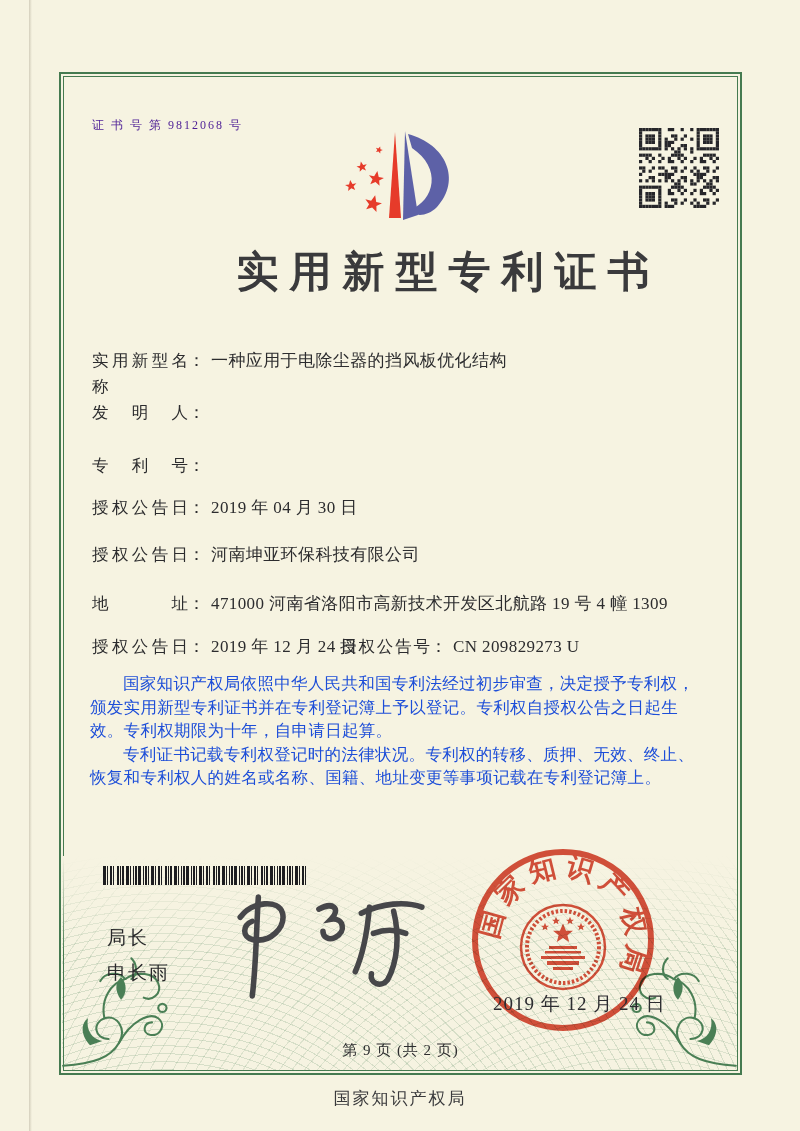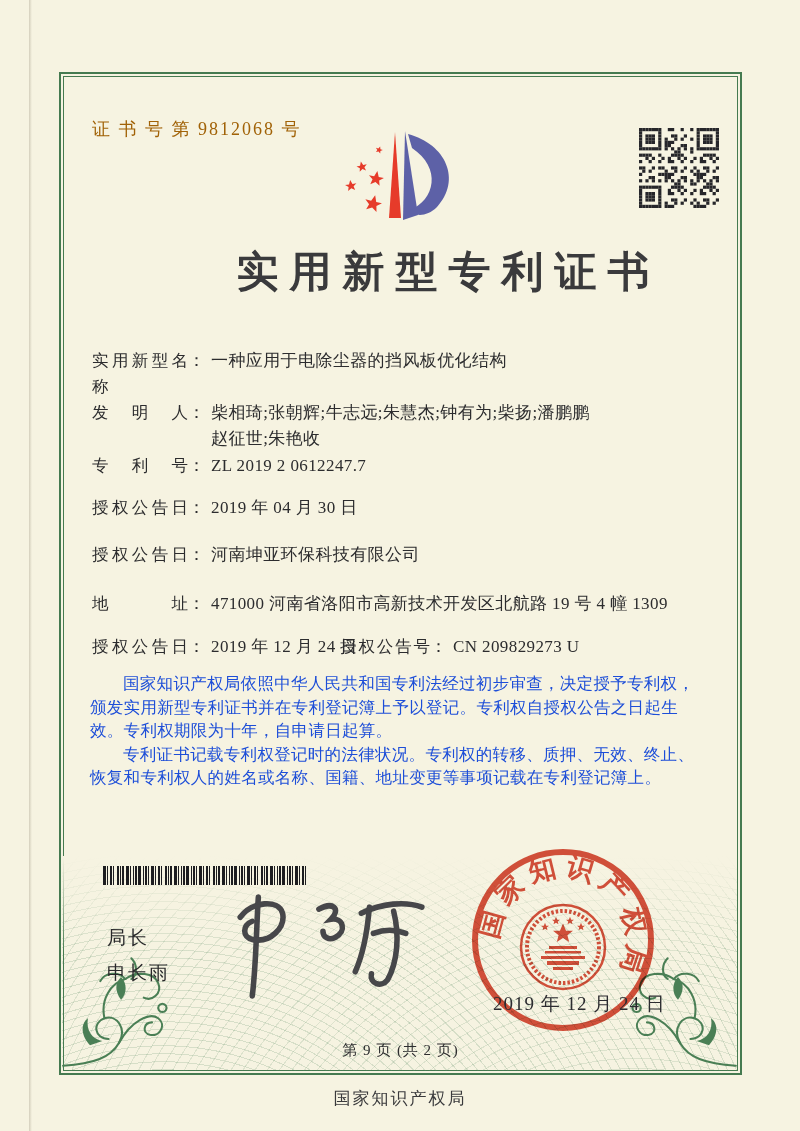--- a/index.html
+++ b/index.html
@@ -4,21 +4,21 @@
 <style>
   html,body{margin:0;padding:0;}
   body{width:800px;height:1131px;background:#f6f3e1;overflow:hidden;
        font-family:"Liberation Serif","DejaVu Serif",serif;}
   #stage{position:relative;width:800px;height:1131px;background:#f6f3e1;}
   .page-edge{position:absolute;left:29px;top:0;width:3px;height:1131px;
        background:linear-gradient(to right,rgba(120,110,90,.28),rgba(120,110,90,0));}
   .cert-border{position:absolute;left:59px;top:72px;width:679px;height:999px;
        border:2px solid #457a50;}
   .cert-border::after{content:"";position:absolute;inset:2px;border:1px solid #457a50;}
-  .cert-number{position:absolute;left:92px;top:117px;font-size:18px;letter-spacing:2px;color:#a16207;}
+  .cert-number{position:absolute;left:92px;top:117px;font-size:12px;letter-spacing:2px;color:#4c1d95;}
   .logo{position:absolute;left:333px;top:122px;width:130px;height:115px;}
   .qr{position:absolute;left:639px;top:128px;width:80px;height:80px;}
   .title{position:absolute;left:59px;width:779px;top:244px;text-align:center;
        font-size:42px;font-weight:600;letter-spacing:11px;color:#3a3a3c;}
   .row{position:absolute;left:92px;width:630px;display:flex;align-items:flex-start;
        font-size:17px;color:#2c2c2e;line-height:26px;}
   .row .lab{flex:0 0 96px;font-size:16.5px;text-align:justify;text-align-last:justify;}
   .row .col{margin-right:6px;}
   .row .val{letter-spacing:.4px;}
   .val2{display:block;}
@@ -347,30 +347,25 @@
 
   <div class="row" style="top:348px">
     <span class="lab">实用新型名称</span>
       <span class="col">：</span>
     <span class="val">一种应用于电除尘器的挡风板优化结构</span>
   </div>
 
   <div class="row" style="top:400px">
     <span class="lab">发明人</span>
       <span class="col">：</span>
-    <span class="val">
-      <span>柴相琦;张朝辉;牛志远;朱慧杰;钟有为;柴扬;潘鹏鹏</span>
-      <span class="val2">赵征世;朱艳收</span>
-    </span>
   </div>
 
   <div class="row" style="top:453px">
     <span class="lab">专利号</span>
       <span class="col">：</span>
-    <span class="val">ZL 2019 2 0612247.7</span>
   </div>
 
   <div class="row" style="top:495px">
     <span class="lab">授权公告日</span>
       <span class="col">：</span>
     <span class="val">2019 年 04 月 30 日</span>
   </div>
 
   <div class="row" style="top:542px">
     <span class="lab">授权公告日</span>

